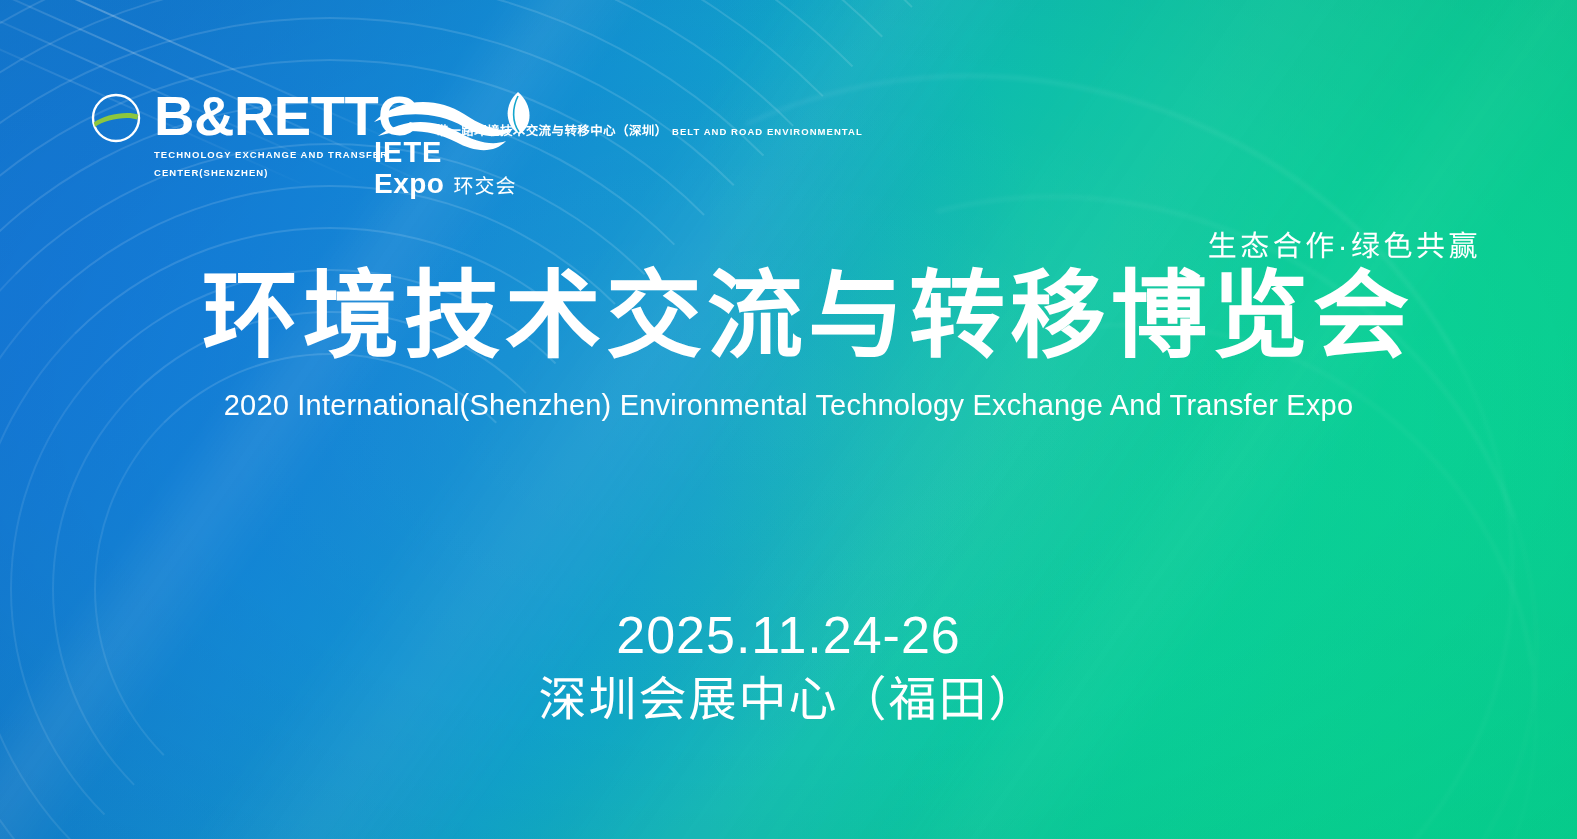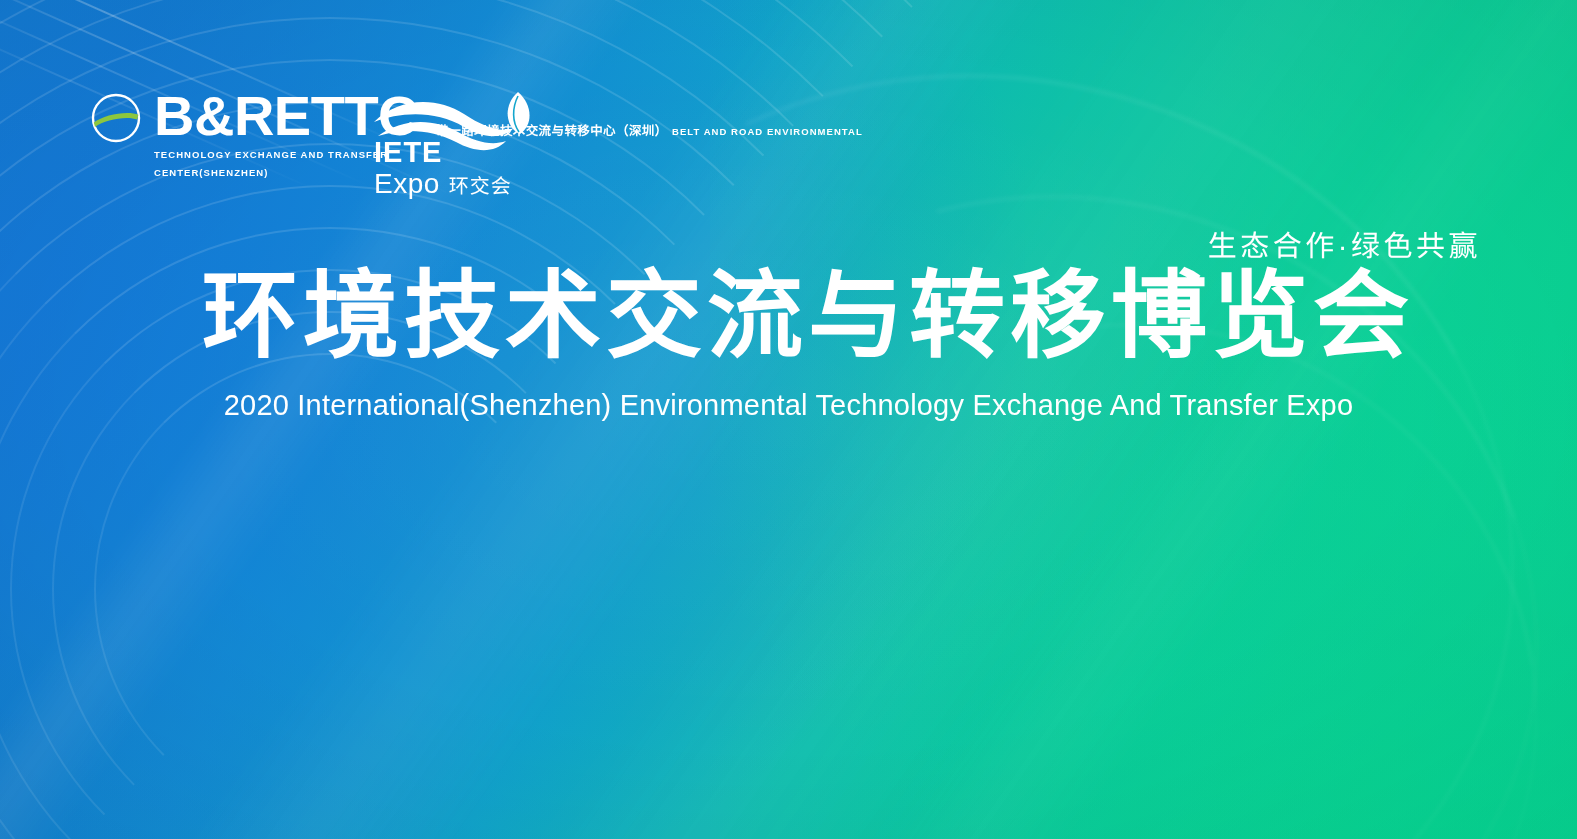--- a/index.html
+++ b/index.html
@@ -245,21 +245,21 @@
     line-height: 1;
   }
   .iete-bottom {
     margin-top: 3px;
     display: flex;
     align-items: baseline;
     gap: 9px;
   }
   .iete-expo {
     font-size: 28px;
-    font-weight: 400;
+    font-weight: 700;
     color: #ffffff;
     letter-spacing: .5px;
     line-height: 1;
   }
   .iete-cn {
     font-size: 20px;
     font-weight: 500;
     color: #ffffff;
     letter-spacing: 1px;
     line-height: 1;
@@ -436,15 +436,19 @@
       </div>
 
       <div class="slogan">生态合作·绿色共赢</div>
     </div>
 
     <div class="title-block">
       <div class="title-line2">环境技术交流与转移博览会</div>
       <div class="title-en">2020 International(Shenzhen) Environmental Technology Exchange And Transfer Expo</div>
     </div>
 
+    <div class="meta-block">
+      <div class="meta-date">2025.11.24-26</div>
+      <div class="meta-venue">深圳会展中心（福田）</div>
+    </div>
 
   </div>
 </div>
 
 </body></html>

